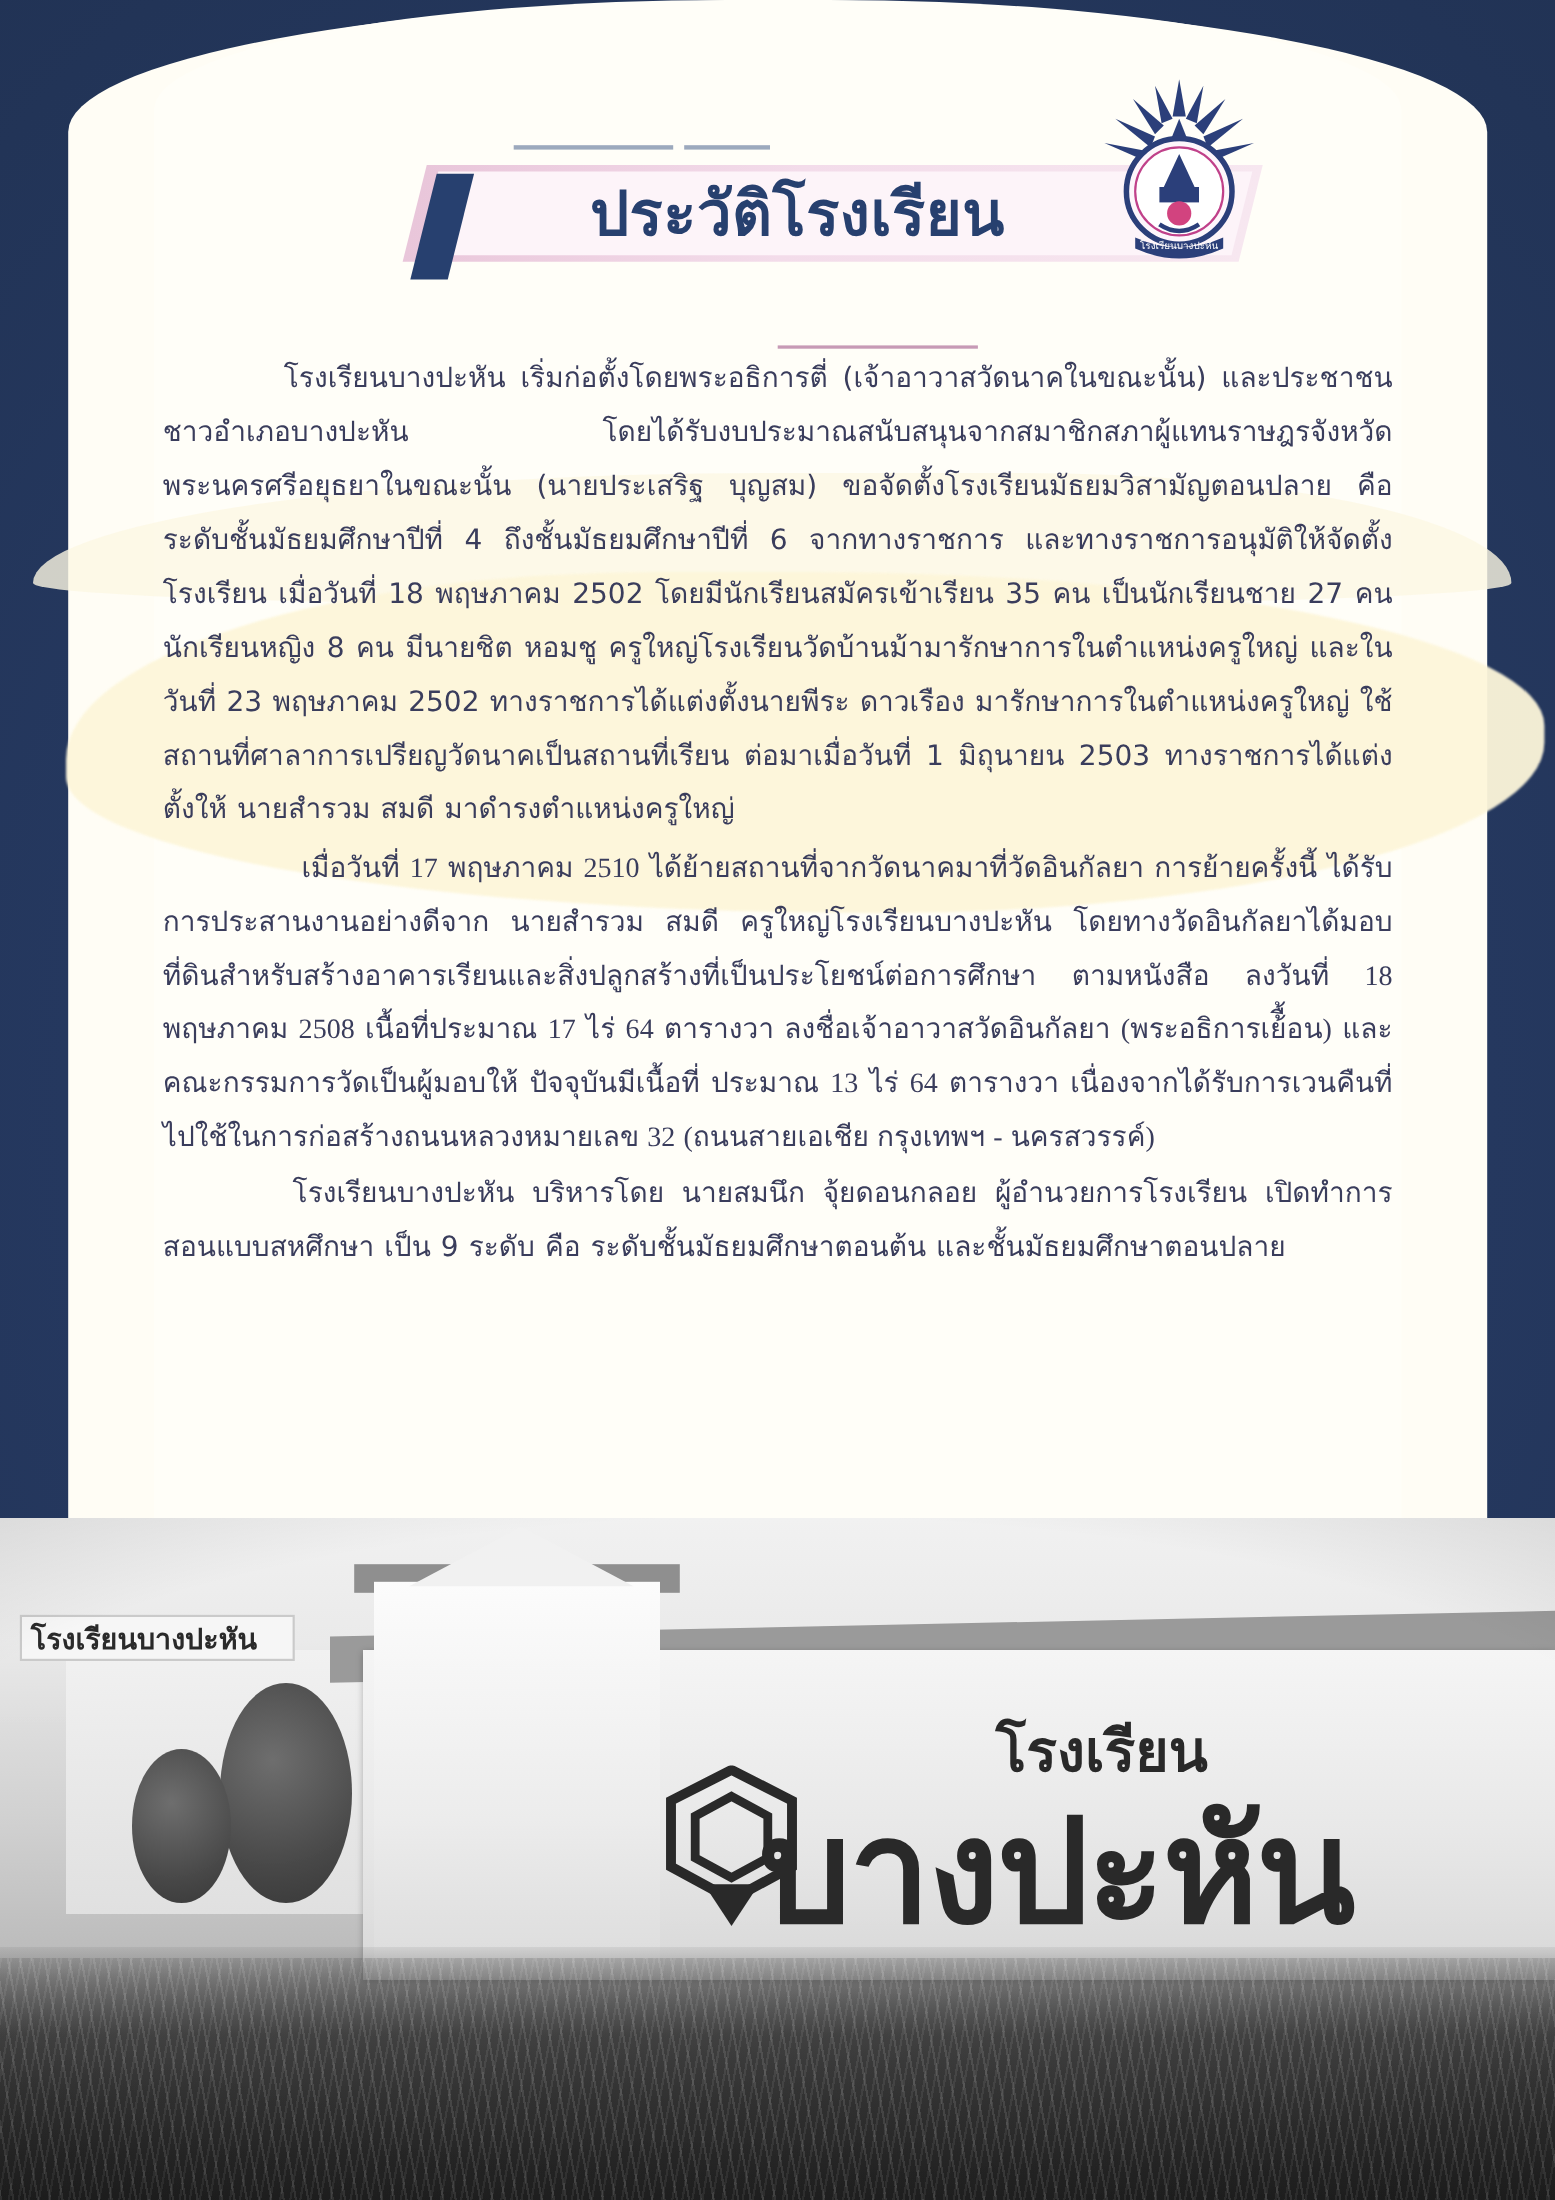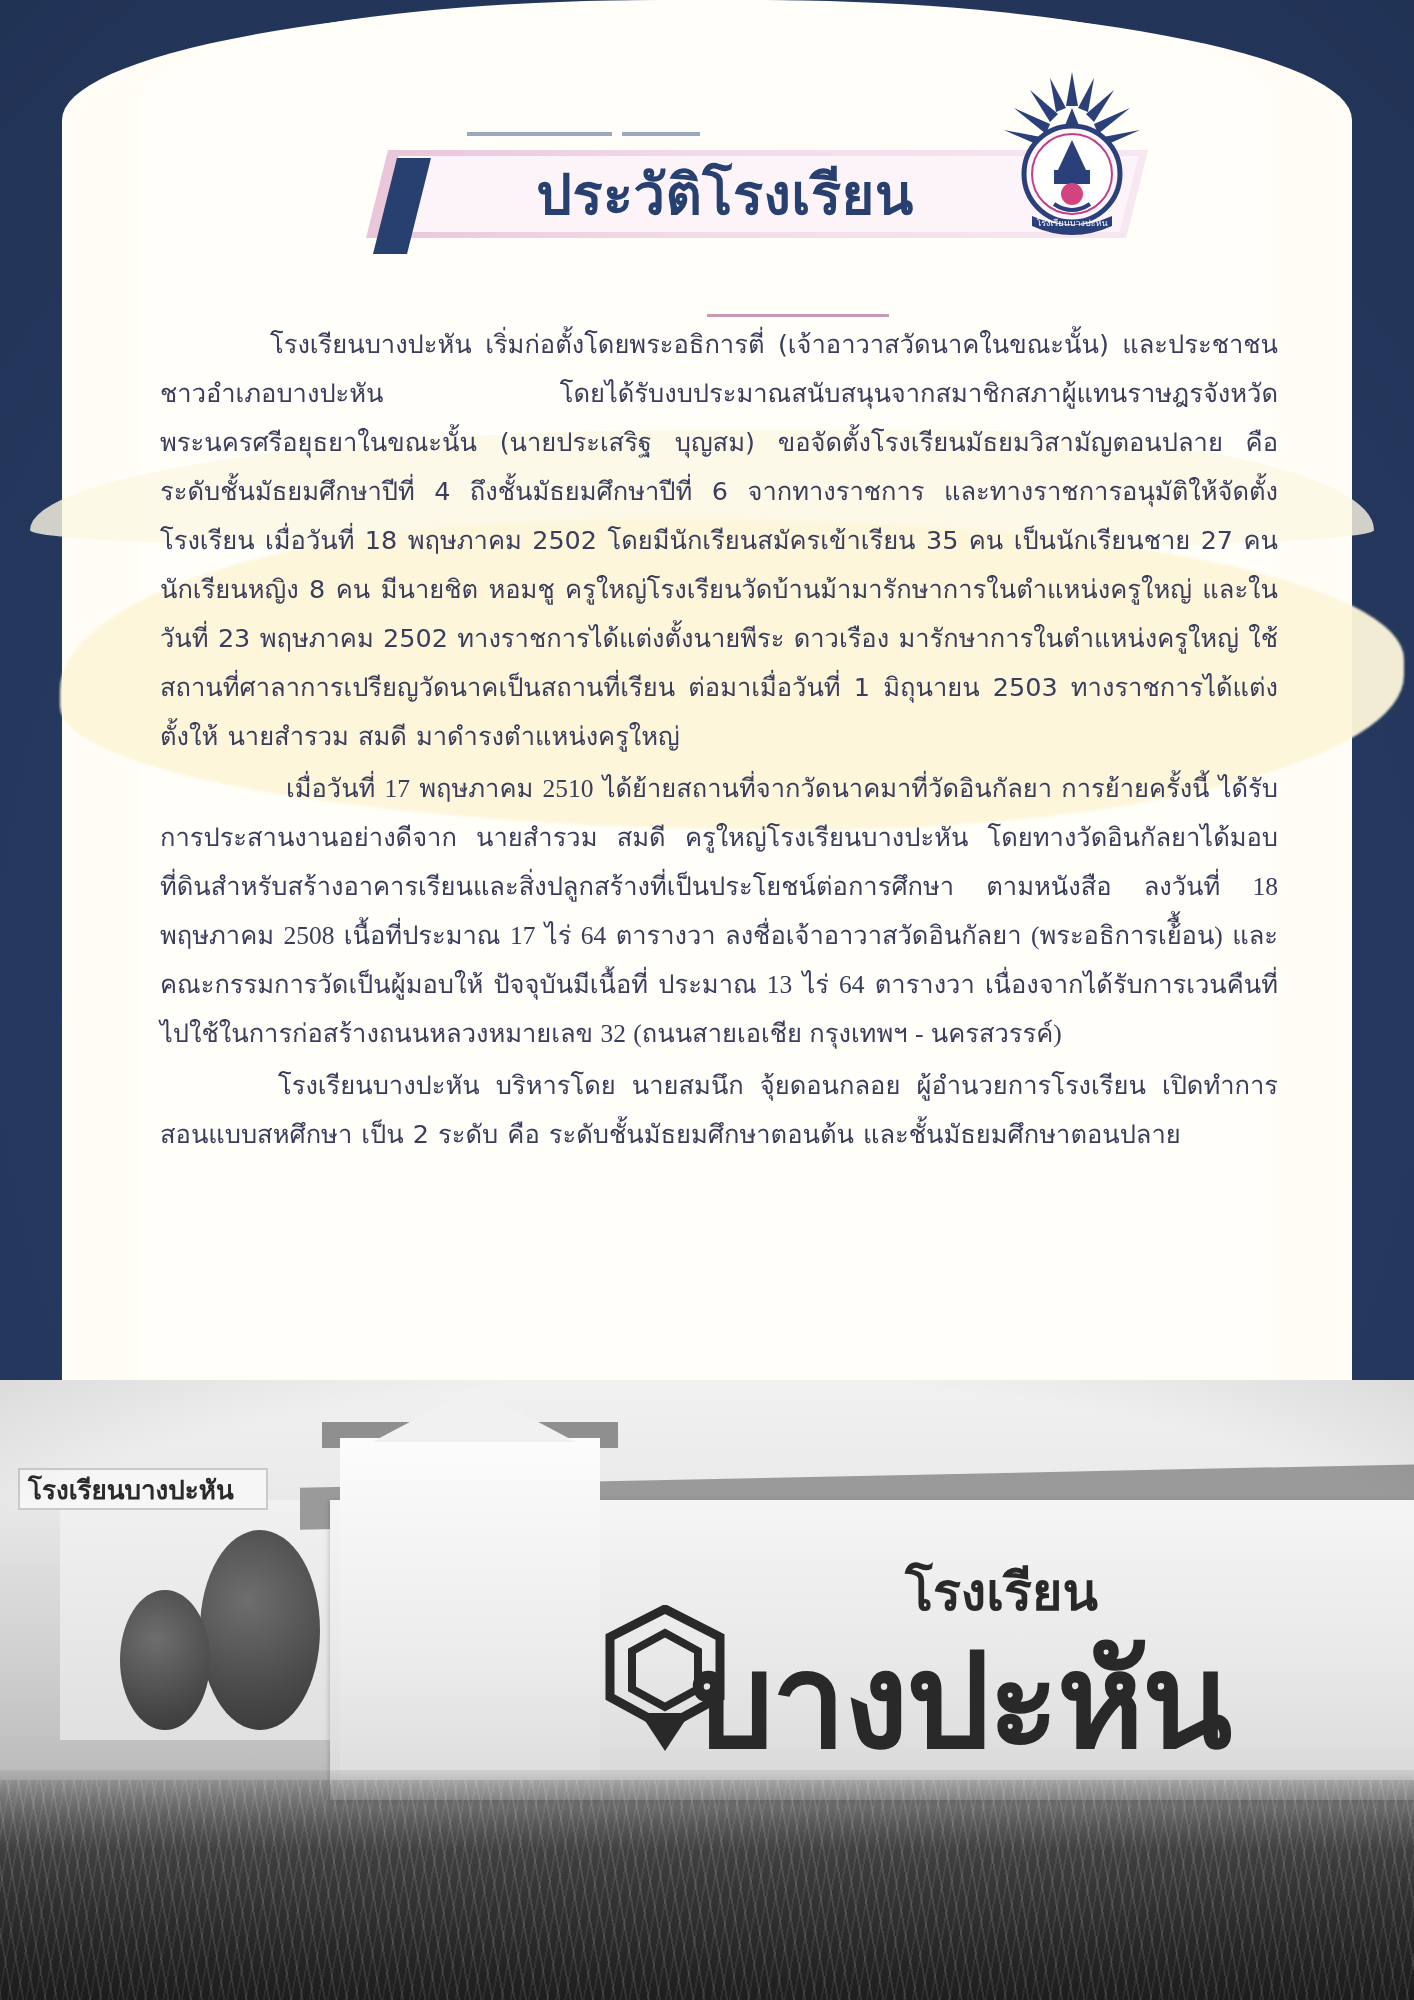--- a/index.html
+++ b/index.html
@@ -138,21 +138,21 @@
   }
 
   
   .emblem {
     position: absolute; left: 975px; top: 22px; width: 160px; height: 175px;
   }
 
   
   .content {
     position: absolute;
-    left: 148px; top: 320px; width: 1118px; margin-left: 12px;
+    left: 148px; top: 320px; width: 1118px;
   }
   .para {
     font-family: "DejaVu Sans", "Liberation Sans", sans-serif;
     font-size: 25.5px;
     line-height: 49px;
     color: #3a3d5c;
     text-align: justify;
     text-justify: inter-word;
     text-indent: 110px;
     margin: 0 0 3px 0;
@@ -312,21 +312,21 @@
           <path d="M40 146 q40 18 80 0 l0 10 q-40 18 -80 0 z" fill="#2b3f7a"></path>
           <text x="80" y="156" font-size="9" fill="#ffffff" text-anchor="middle" font-family="DejaVu Sans, sans-serif">โรงเรียนบางปะหัน</text>
         </g>
       </svg>
     </div>
   </div>
 
   <div class="content">
     <p class="para p1">โรงเรียนบางปะหัน  เริ่มก่อตั้งโดยพระอธิการตี่  (เจ้าอาวาสวัดนาคในขณะนั้น) และประชาชนชาวอำเภอบางปะหัน  โดยได้รับงบประมาณสนับสนุนจากสมาชิกสภาผู้แทนราษฎรจังหวัดพระนครศรีอยุธยาในขณะนั้น (นายประเสริฐ บุญสม) ขอจัดตั้งโรงเรียนมัธยมวิสามัญตอนปลาย คือ ระดับชั้นมัธยมศึกษาปีที่ 4 ถึงชั้นมัธยมศึกษาปีที่ 6 จากทางราชการ และทางราชการอนุมัติให้จัดตั้งโรงเรียน เมื่อวันที่ 18 พฤษภาคม 2502 โดยมีนักเรียนสมัครเข้าเรียน 35 คน เป็นนักเรียนชาย 27 คน นักเรียนหญิง 8 คน มีนายชิต หอมชู ครูใหญ่โรงเรียนวัดบ้านม้ามารักษาการในตำแหน่งครูใหญ่ และในวันที่ 23 พฤษภาคม 2502 ทางราชการได้แต่งตั้งนายพีระ ดาวเรือง มารักษาการในตำแหน่งครูใหญ่ ใช้สถานที่ศาลาการเปรียญวัดนาคเป็นสถานที่เรียน ต่อมาเมื่อวันที่ 1 มิถุนายน 2503 ทางราชการได้แต่งตั้งให้ นายสำรวม สมดี มาดำรงตำแหน่งครูใหญ่</p>
     <p class="para p2">เมื่อวันที่ 17 พฤษภาคม 2510 ได้ย้ายสถานที่จากวัดนาคมาที่วัดอินกัลยา การย้ายครั้งนี้ ได้รับการประสานงานอย่างดีจาก นายสำรวม สมดี ครูใหญ่โรงเรียนบางปะหัน โดยทางวัดอินกัลยาได้มอบที่ดินสำหรับสร้างอาคารเรียนและสิ่งปลูกสร้างที่เป็นประโยชน์ต่อการศึกษา ตามหนังสือ ลงวันที่ 18 พฤษภาคม 2508 เนื้อที่ประมาณ 17 ไร่ 64 ตารางวา ลงชื่อเจ้าอาวาสวัดอินกัลยา (พระอธิการเย้ื้อน) และคณะกรรมการวัดเป็นผู้มอบให้ ปัจจุบันมีเนื้อที่ ประมาณ 13 ไร่ 64 ตารางวา เนื่องจากได้รับการเวนคืนที่ไปใช้ในการก่อสร้างถนนหลวงหมายเลข 32 (ถนนสายเอเชีย กรุงเทพฯ - นครสวรรค์)</p>
-    <p class="para p3">โรงเรียนบางปะหัน บริหารโดย นายสมนึก จุ้ยดอนกลอย ผู้อำนวยการโรงเรียน เปิดทำการสอนแบบสหศึกษา เป็น 2 ระดับ คือ ระดับชั้นมัธยมศึกษาตอนต้น และชั้นมัธยมศึกษาตอนปลาย</p>
+    <p class="para p3">โรงเรียนบางปะหัน บริหารโดย นายสมนึก จุ้ยดอนกลอย ผู้อำนวยการโรงเรียน เปิดทำการสอนแบบสหศึกษา เป็น 9 ระดับ คือ ระดับชั้นมัธยมศึกษาตอนต้น และชั้นมัธยมศึกษาตอนปลาย</p>
   </div>
 
   <div class="photo">
     <div class="photo-img">
       <div class="bld-far"></div>
       <div class="sign-far">โรงเรียนบางปะหัน</div>
 
       <div class="tree" style="left:200px; top:150px; width:120px; height:200px;"></div>
       <div class="tree" style="left:120px; top:210px; width:90px; height:140px;"></div>
       <div class="tree" style="left:410px; top:230px; width:70px; height:110px;"></div>

